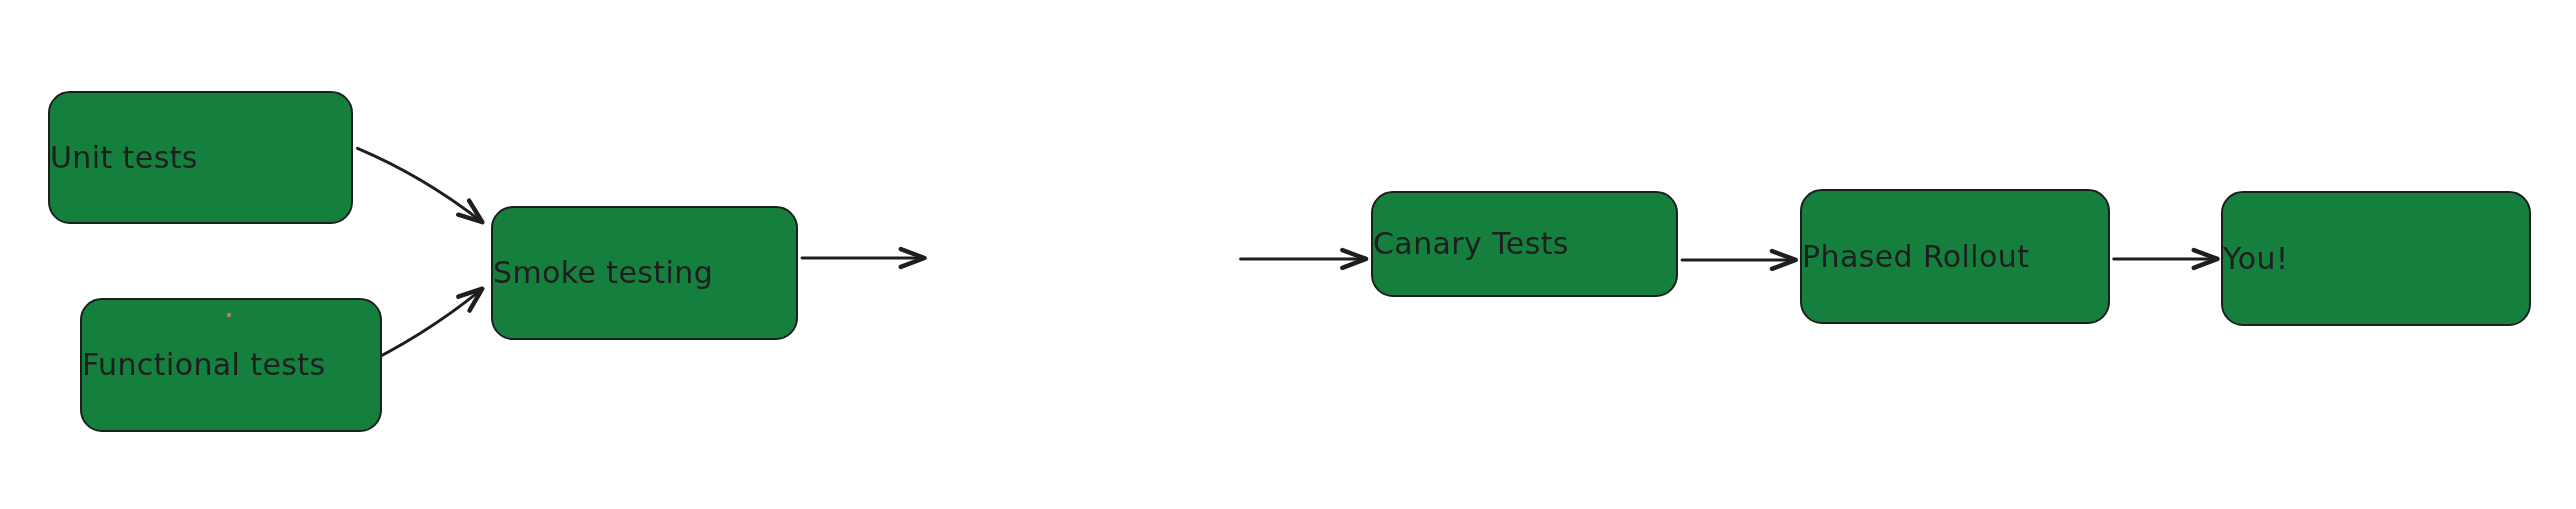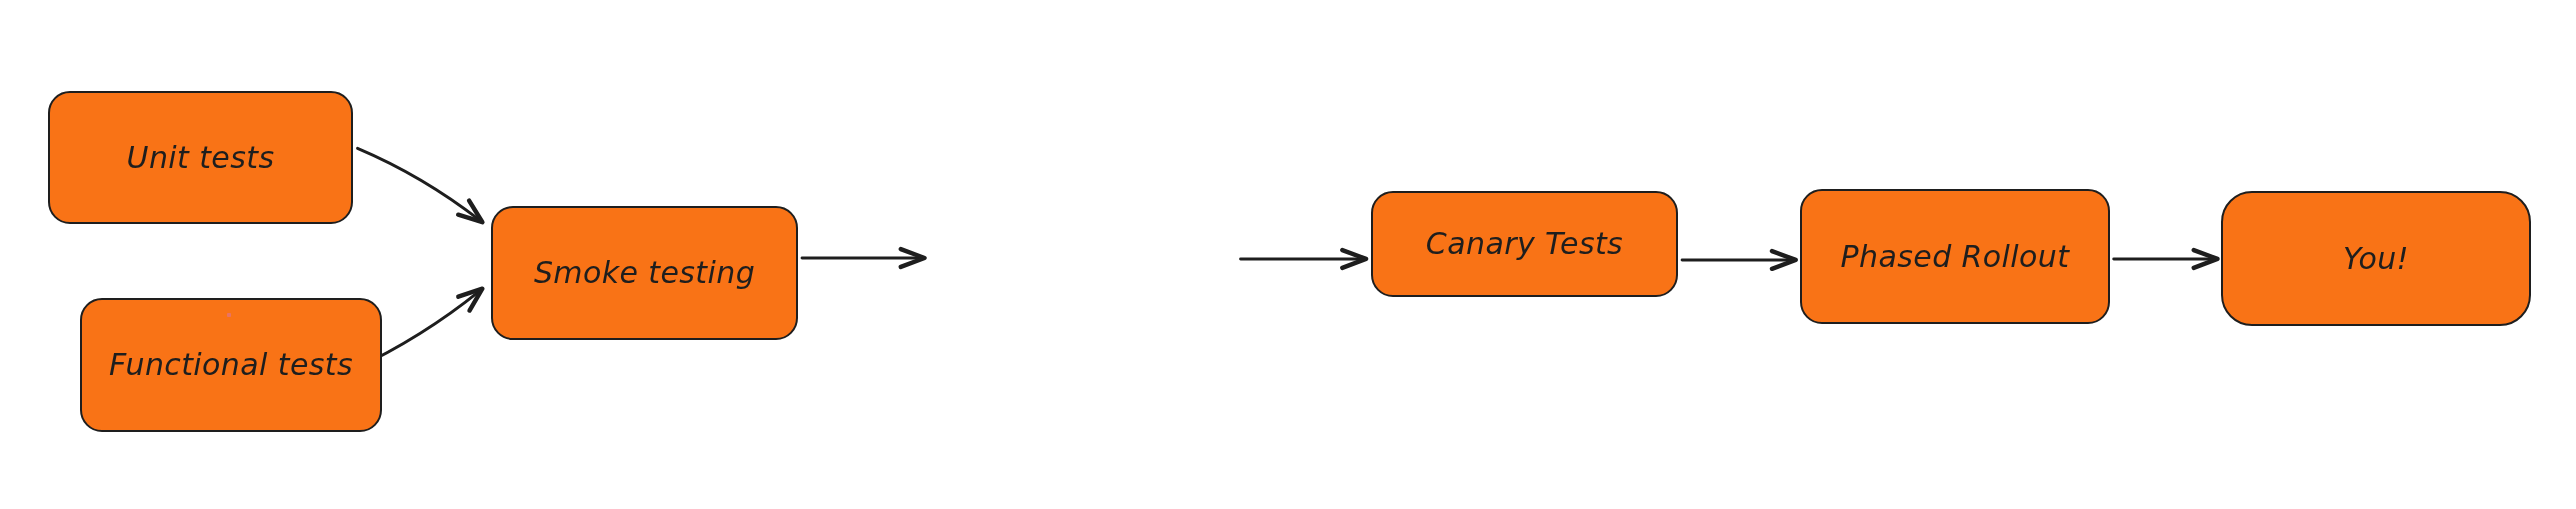--- a/index.html
+++ b/index.html
@@ -22,38 +22,37 @@
     top: 0;
     width: 2576px;
     height: 510px;
     pointer-events: none;
   }
   .node {
     position: absolute;
     box-sizing: border-box;
     border: 2.6px solid #1e1e1e;
     border-radius: 22px;
-    background: #f97316;
+    background: #15803d;
     display: flex;
     flex-direction: column;
-    align-items: center;
+    align-items: flex-start;
     justify-content: center;
     text-align: center;
     font-size: 30px;
     letter-spacing: 0.4px;
     line-height: 38px;
-    font-style: italic;
   }
   #node-unit       { left: 48px;   top: 91px;  width: 305px; height: 133px; }
   #node-functional { left: 48px;   top: 298px; width: 302px; height: 134px; margin-left: 32px; }
   #node-smoke      { left: 491px;  top: 190px; width: 307px; height: 134px; margin-top: 16px; }
   #node-dbt        { left: 928px;  top: 191px; width: 308px; height: 133px; }
   #node-canary     { left: 1371px; top: 191px; width: 307px; height: 106px; }
   #node-phased     { left: 1800px; top: 189px; width: 310px; height: 135px; }
-  #node-you        { left: 2221px; top: 191px; width: 310px; height: 135px; border-radius: 31px; }
+  #node-you        { left: 2221px; top: 191px; width: 310px; height: 135px; }
   .stray-mark {
     position: absolute;
     left: 227px;
     top: 313px;
     width: 4px;
     height: 4px;
     border-radius: 1px;
     background: #e57373;
     opacity: 0.85;
   }

